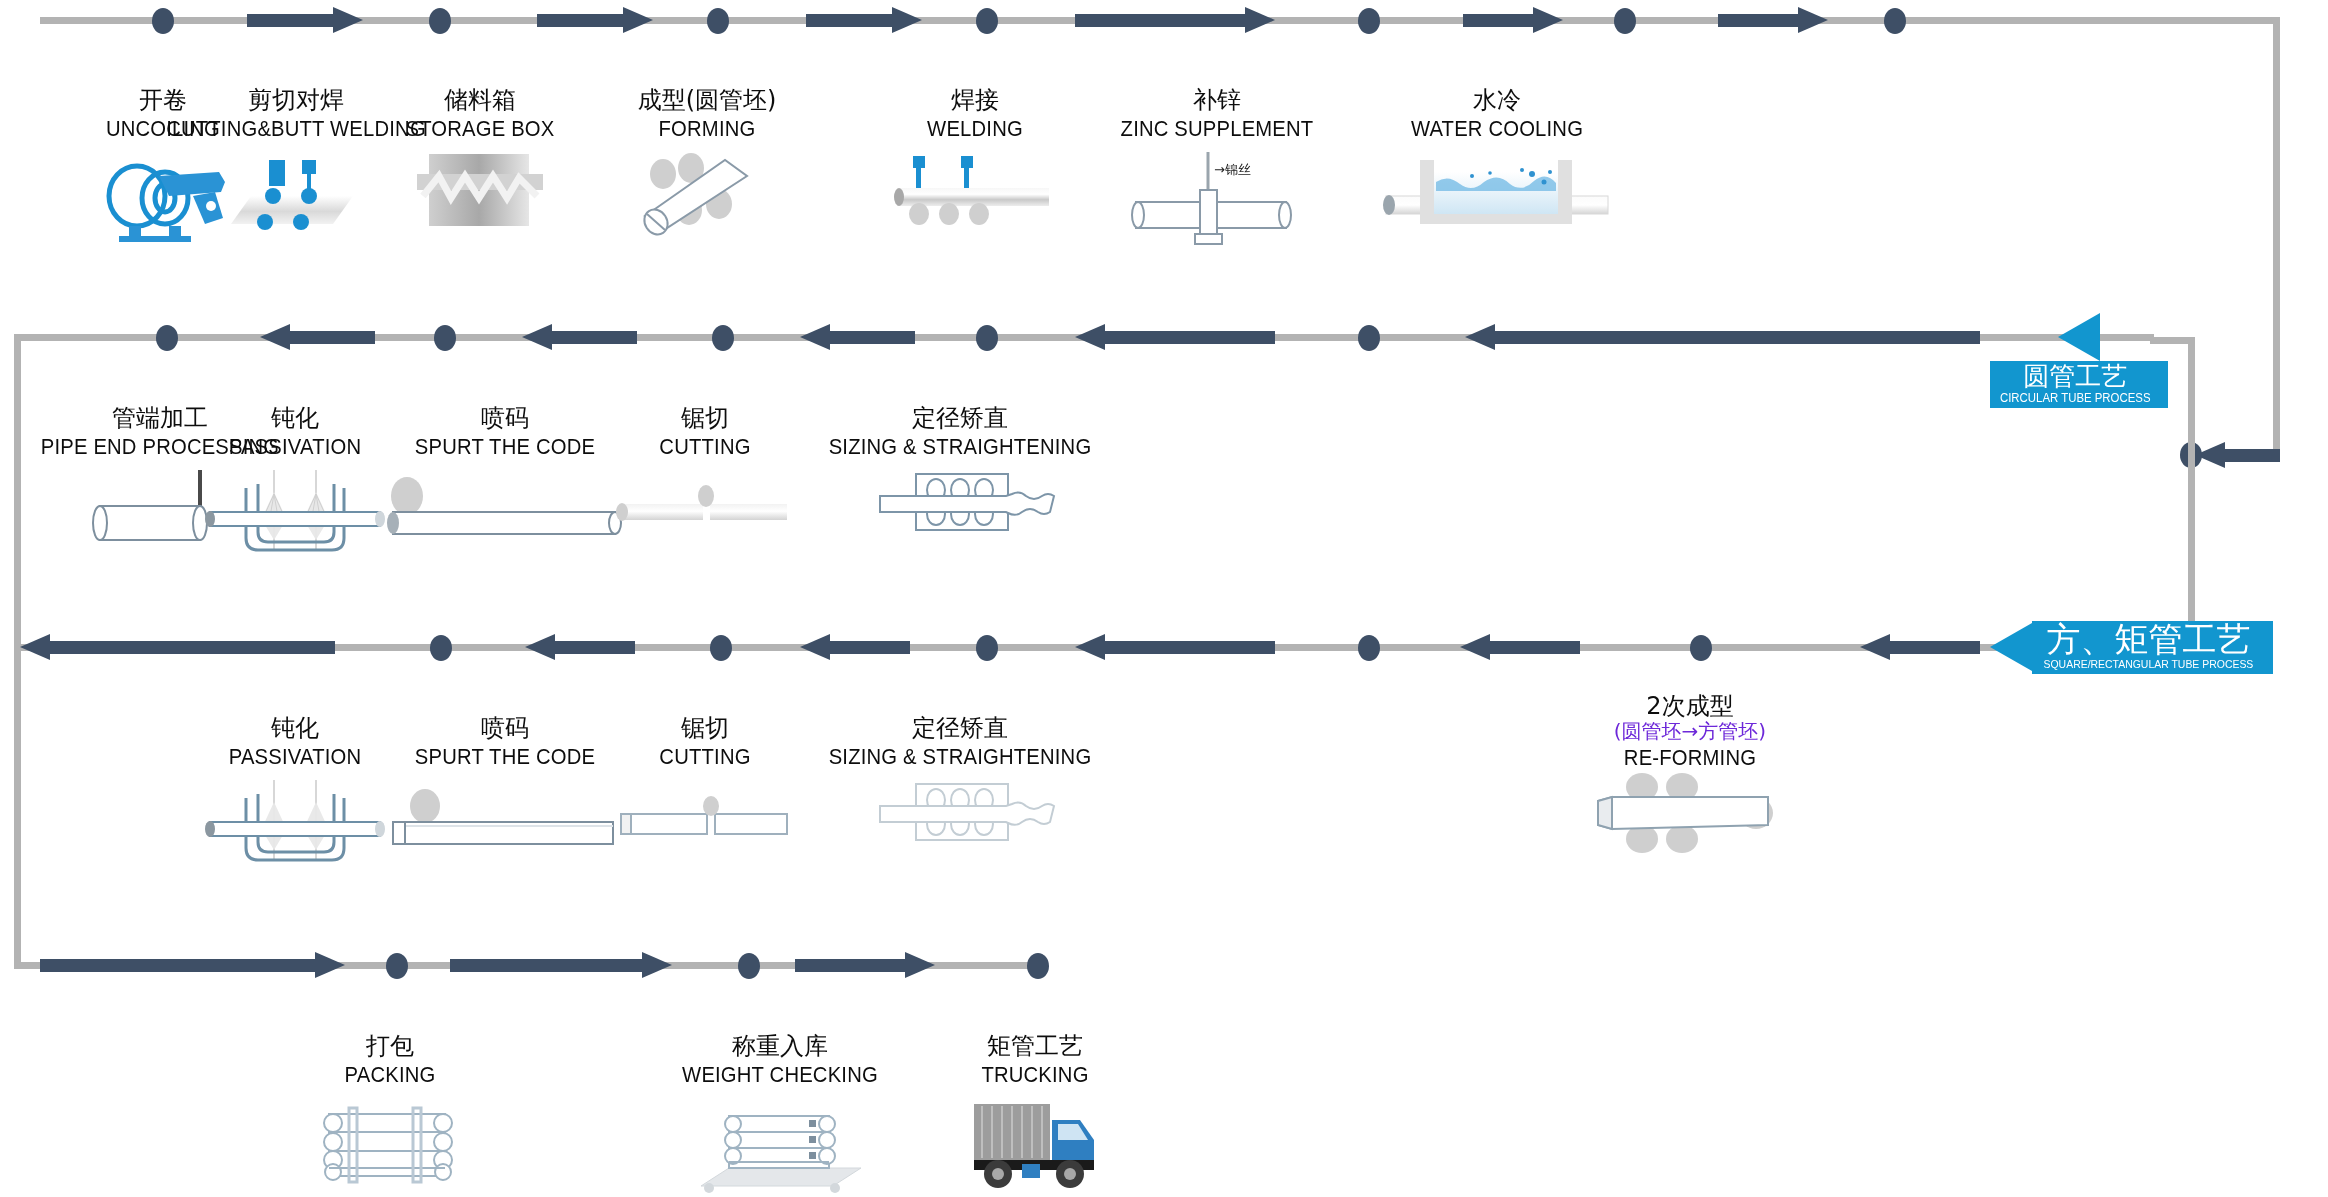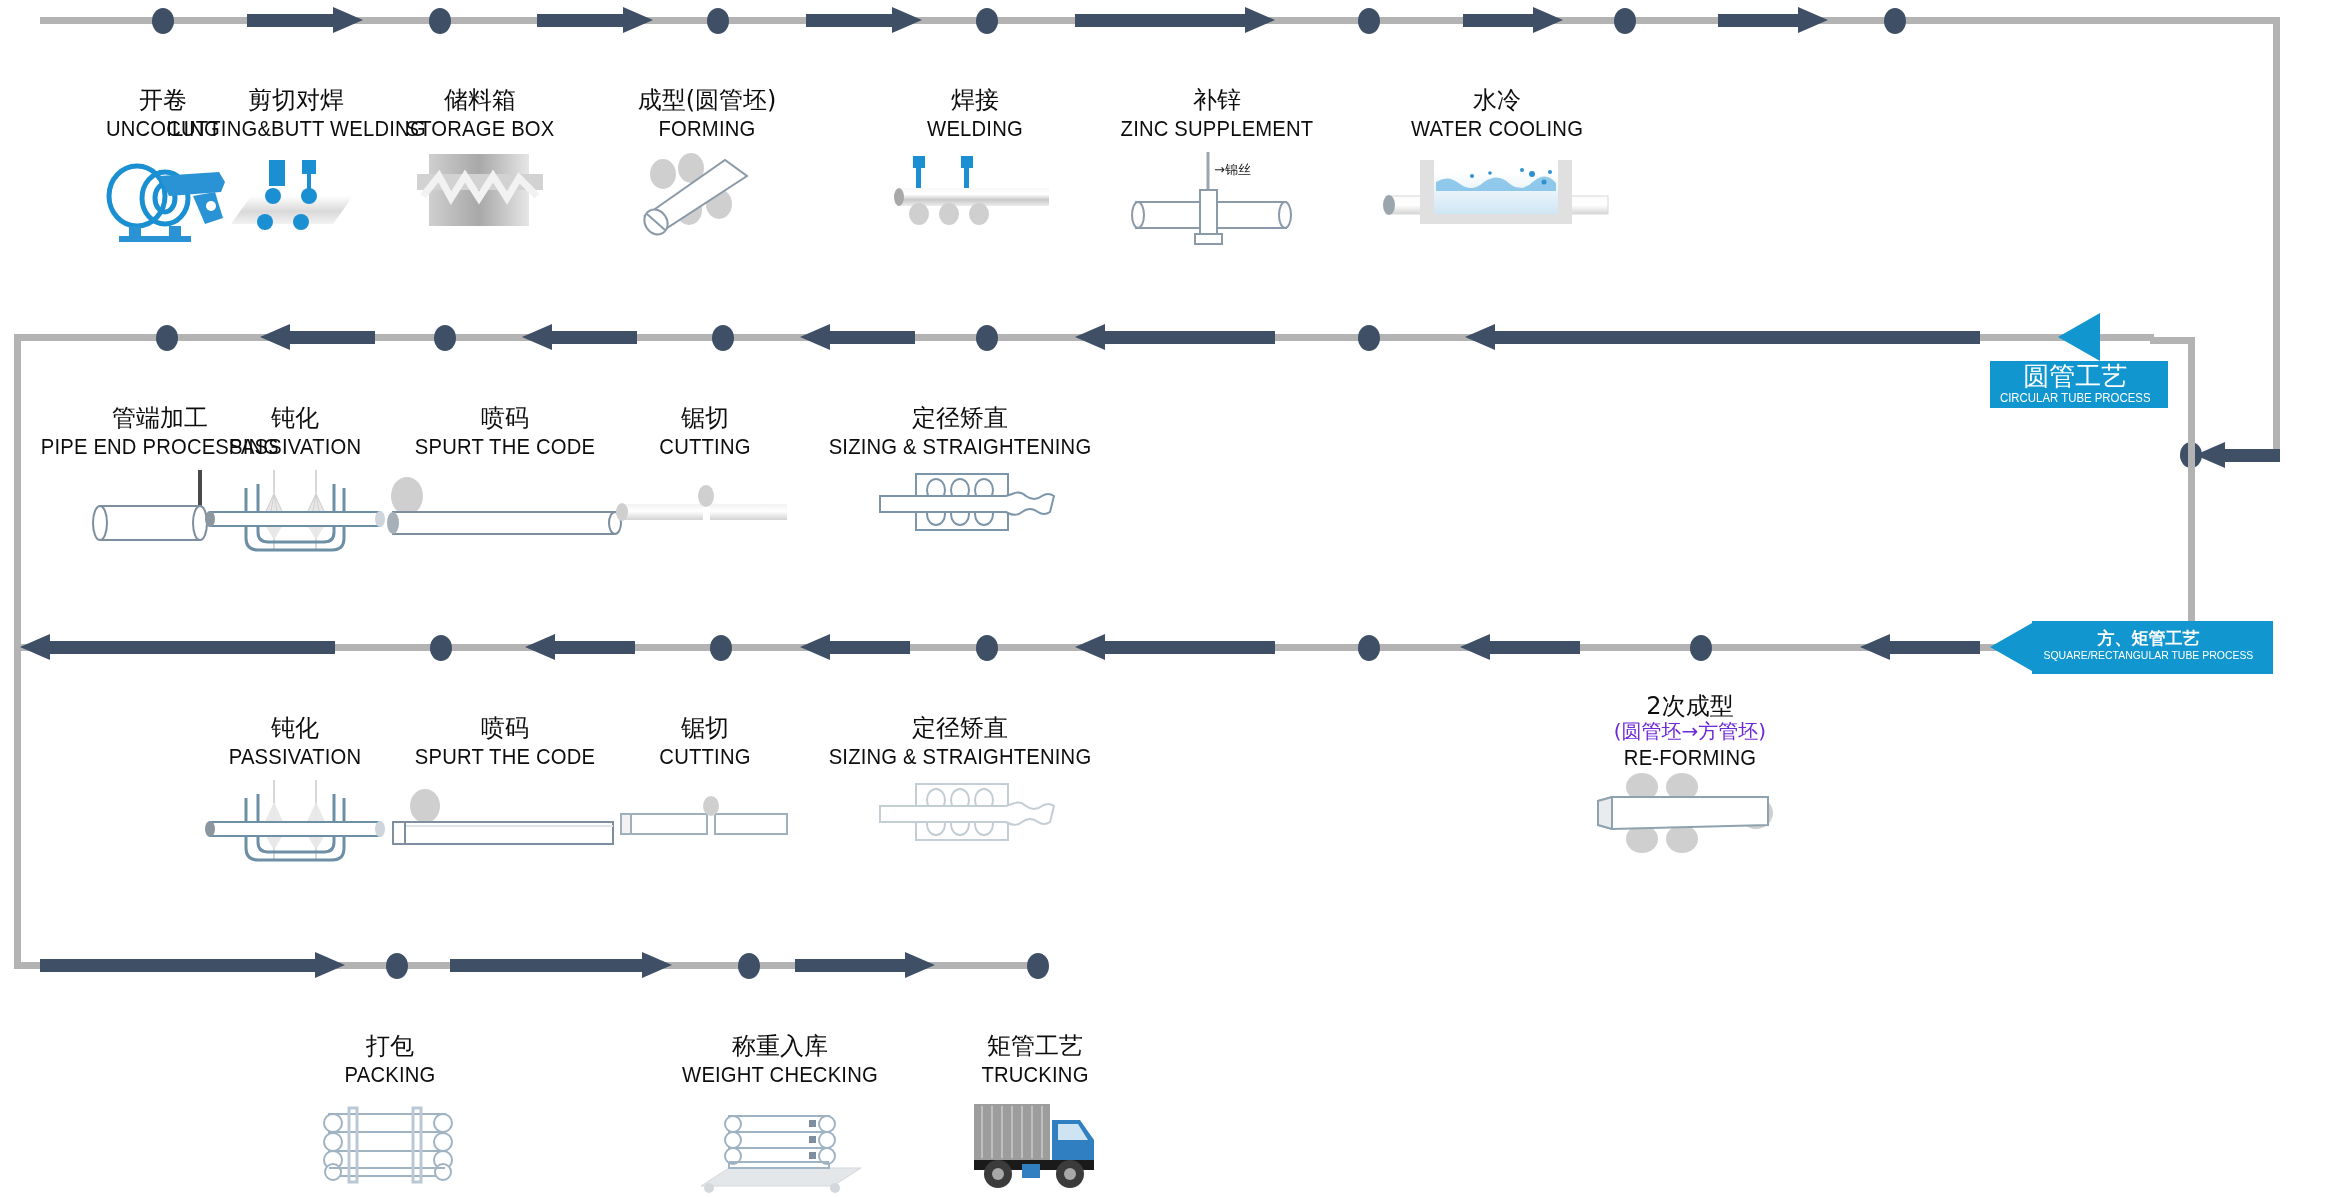--- a/index.html
+++ b/index.html
@@ -25,21 +25,21 @@
   .step .cn-sub{font-size:20px;color:#6d28d9;line-height:1.15;white-space:nowrap;font-family:"DejaVu Sans","Liberation Sans",sans-serif;}
   .step .en{font-size:22px;color:#0d0d0d;letter-spacing:.2px;white-space:nowrap;margin-top:2px;
             font-family:"Liberation Sans",sans-serif;transform:scaleX(.92);transform-origin:center;}
   .step .art{margin-top:10px;display:flex;justify-content:center;align-items:flex-start;height:92px;text-align:right;}
 
   .badge{position:absolute;height:48px;display:flex;align-items:center;}
   .badge .tip{width:0;height:0;border-top:36px solid transparent;border-bottom:36px solid transparent;border-right:42px solid #1296cf;margin-top:0;}
   .badge .body{background:#1296cf;height:48px;display:flex;flex-direction:column;justify-content:center;align-items:center;padding:2px 14px 3px 6px;}
   .badge .bcn{color:#ffffff;font-size:26px;line-height:1;font-family:"DejaVu Sans","Liberation Sans",sans-serif;white-space:nowrap;}
   .badge .ben{color:#ffffff;font-size:12px;line-height:1.2;margin-top:2px;white-space:nowrap;transform:scaleX(.95);font-family:"Liberation Sans",sans-serif;}
-  .badge.sq .bcn{font-size:17px;font-weight:bold;}
+  .badge.sq .bcn{font-size:34px;}
   .badge.sq .ben{font-size:11px;}
   svg{display:block;overflow:visible;}
 </style>
 </head>
 <body>
 
 <div id="stage">
 
   <div class="track" style="left:40px;top:17px;width:2240px;"></div>
 

